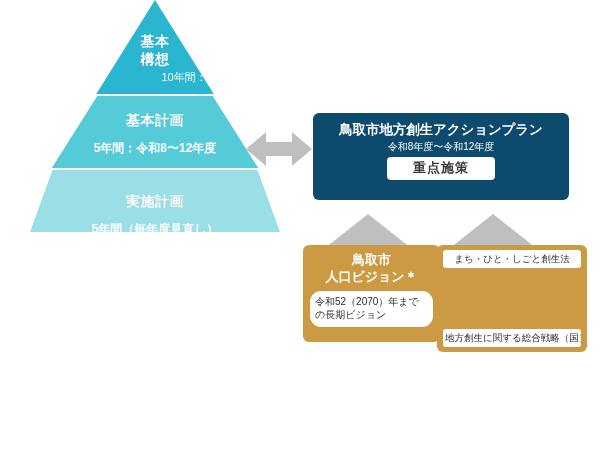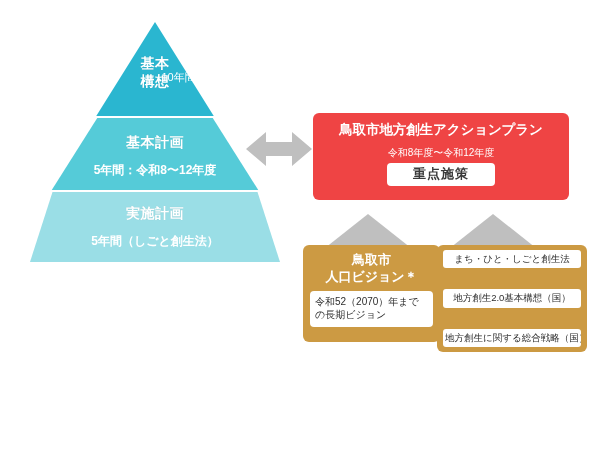--- a/index.html
+++ b/index.html
@@ -16,21 +16,21 @@
   .canvas {
     position: relative;
     width: 600px;
     height: 465px;
   }
 
   
   .pyramid {
     position: absolute;
     left: 30px;
-    top: 22px;
+    top: 0;
     width: 250px;
     height: 232px;
   }
   .tier {
     position: absolute;
     left: 0;
     width: 250px;
     box-sizing: border-box;
     display: flex;
     flex-direction: column;
@@ -50,25 +50,25 @@
   .tier-mid {
     top: 96px;
     height: 72px;
     background: #55cbd8;
     -webkit-clip-path: polygon(26.9% 0%, 73.1% 0%, 91.3% 100%, 8.7% 100%);
     clip-path: polygon(26.9% 0%, 73.1% 0%, 91.3% 100%, 8.7% 100%);
     padding-top: 16px;
   }
   .tier-bot {
     top: 170px;
-    height: 70px;
+    height: 62px;
     background: #9adee6;
     -webkit-clip-path: polygon(9.0% 0%, 91.0% 0%, 100% 100%, 0% 100%);
     clip-path: polygon(9.0% 0%, 91.0% 0%, 100% 100%, 0% 100%);
-    padding-top: 13px;
+    padding-top: 23px;
   }
   .tier-title {
     font-size: 14px;
     font-weight: bold;
     line-height: 1.25;
     letter-spacing: 0.5px;
     text-shadow: 0 0 1px rgba(0,0,0,0.12);
   }
   .tier-title.stacked {
     line-height: 1.3;
@@ -90,21 +90,21 @@
     height: 42px;
   }
 
   
   .plan-box {
     position: absolute;
     left: 313px;
     top: 113px;
     width: 256px;
     height: 87px;
-    background: #ef4444;
+    background: #0c4a6e;
     border-radius: 6px;
     box-sizing: border-box;
     padding: 8px 6px 7px 6px;
     text-align: center;
     color: #ffffff;
   }
   .plan-line1 {
     font-size: 13.5px;
     font-weight: bold;
     line-height: 1.28;
@@ -113,21 +113,21 @@
   .plan-line2 {
     font-size: 13.5px;
     font-weight: bold;
     line-height: 1.28;
     letter-spacing: -0.1px;
   }
   .plan-period {
     font-size: 10px;
     font-weight: normal;
     line-height: 1.3;
-    margin-top: 8px;
+    margin-top: 2px;
   }
   .plan-chip {
     display: inline-block;
     margin-top: 4px;
     background: #ffffff;
     color: #3a3a3a;
     border-radius: 4px;
     font-size: 13px;
     font-weight: bold;
     letter-spacing: 1px;
@@ -167,21 +167,21 @@
   }
   .vision-title {
     font-size: 13px;
     font-weight: bold;
     line-height: 1.3;
   }
   .vision-note {
     margin-top: 5px;
     background: #ffffff;
     color: #2e2e2e;
-    border-radius: 4px;
+    border-radius: 11px;
     font-size: 10px;
     font-weight: normal;
     line-height: 1.35;
     text-align: left;
     padding: 4px 5px 5px 5px;
   }
 
   
   .laws-box {
     position: absolute;
@@ -223,21 +223,21 @@
       </div>
     </div>
 
     <div class="tier tier-mid">
       <div class="tier-title">基本計画</div>
       <div class="tier-sub">5年間：令和8〜12年度</div>
     </div>
 
     <div class="tier tier-bot">
       <div class="tier-title">実施計画</div>
-      <div class="tier-sub">5年間（しごと創生法）</div>
+      <div class="tier-sub">5年間（毎年度見直し）</div>
     </div>
   </div>
 
   <div style="position:absolute; left:30px; top:70px; width:250px; text-align:right; font-size:11px; color:#ffffff; pointer-events:none;">10年間：令和8〜17年度</div>
 
   <div class="double-arrow">
     <svg width="66" height="42" viewBox="0 0 66 42">
       <polygon points="0,21 20,4 20,14 46,14 46,4 66,21 46,38 46,28 20,28 20,38" fill="#bfbfbf"></polygon>
     </svg>
   </div>
@@ -264,17 +264,16 @@
       <div>鳥取市</div>
       <div>人口ビジョン＊</div>
     </div>
     <div class="vision-note">
       <span>令和52（2070）年までの</span><span>長期ビジョン</span>
     </div>
   </div>
 
   <div class="laws-box">
     <div class="law-item">まち・ひと・しごと創生法</div>
-    <div class="law-item">地方創生2.0基本構想（国）</div>
     <div class="law-item">地方創生に関する総合戦略（国）</div>
   </div>
 
 </div>
 
 </body></html>

